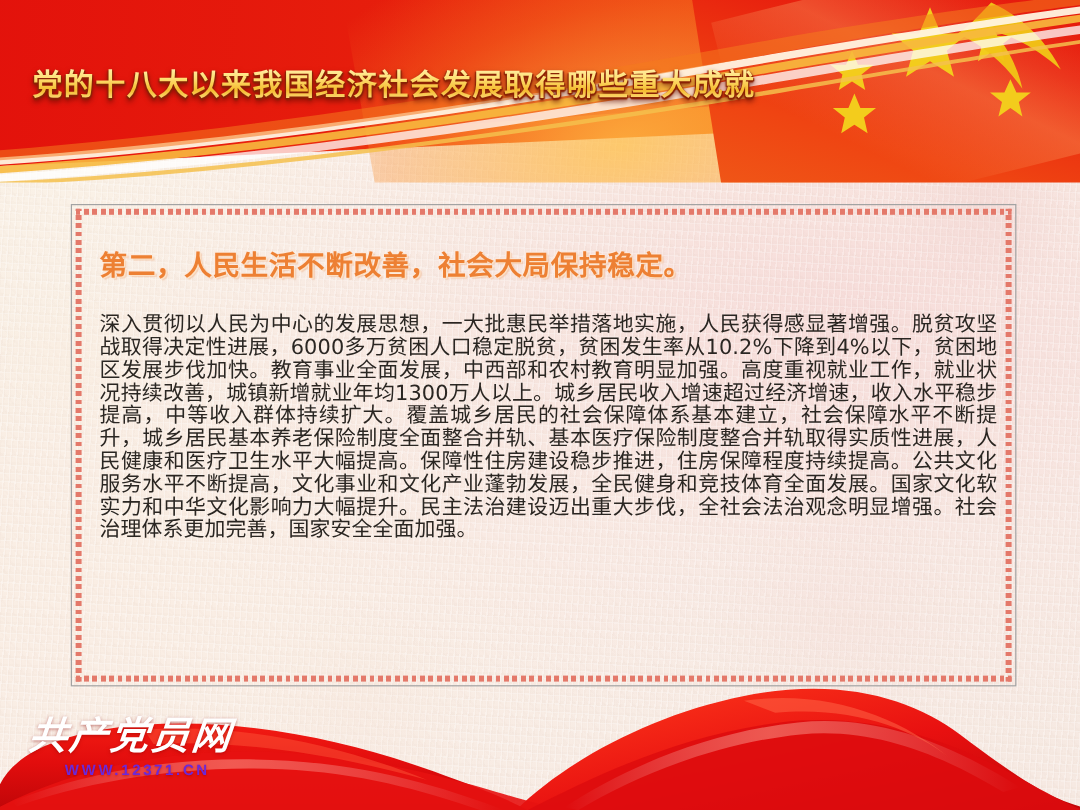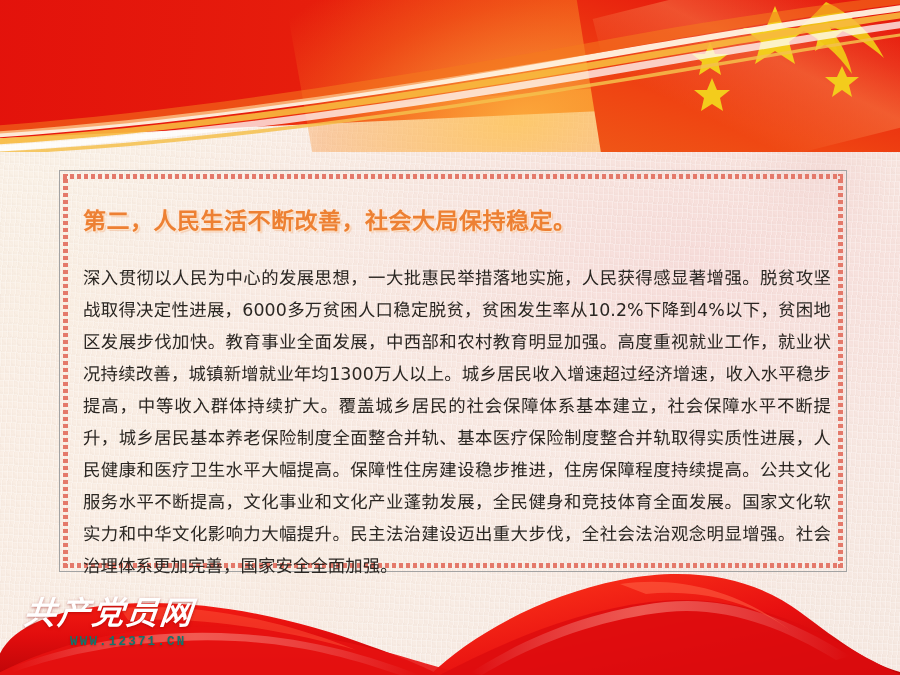--- a/index.html
+++ b/index.html
@@ -161,21 +161,21 @@
       2px 2px 1px rgba(240,180,140,0.55);
     white-space: nowrap;
   }
 
   .panel-body {
     position: absolute;
     left: 20px;
     top: 88px;
     width: 748px;
     font-size: 17.4px;
-    line-height: 32px;
+    line-height: 19px;
     color: #2a2622;
     text-align: justify;
     text-justify: inter-character;
     letter-spacing: 0.1px;
   }
 
   
   .waves {
     position: absolute;
     left: 0;
@@ -198,26 +198,26 @@
     font-weight: bold;
     font-style: italic;
     color: #ffffff;
     letter-spacing: 2px;
     line-height: 1;
     text-shadow: 0 1px 3px rgba(140,0,0,0.5);
     transform: skewX(-6deg);
   }
   .logo-url {
     margin-top: 6px;
-    margin-left: 46px;
-    font-family: Liberation Mono, monospace;
+    margin-left: 30px;
+    font-family: Liberation Sans, sans-serif;
     font-size: 12.5px;
     font-weight: bold;
     letter-spacing: 2.2px;
-    color: #0f766e;
+    color: #6d28d9;
     text-shadow: 0 1px 2px rgba(140,0,0,0.45);
   }
 </style>
 </head>
 <body>
 
 <div id="poster">
 
   <div class="paper-base"></div>
   <div class="paper-grain"></div>
@@ -246,20 +246,21 @@
 
     <svg class="swoosh" viewBox="0 0 900 160" preserveAspectRatio="none">
       <path d="M0,118 C180,108 420,74 640,36 C760,16 840,6 900,0 L900,0 L0,0 Z" fill="#ee3a10" opacity="0.0"></path>
       <path d="M-10,132 C200,118 430,82 650,44 C770,24 850,12 910,4 L910,10 C850,18 770,30 652,50 C432,88 202,124 -10,138 Z" fill="#fff4e2" opacity="0.95"></path>
       <path d="M-10,146 C190,134 420,100 640,62 C760,42 850,28 910,20 L910,27 C850,35 762,49 644,69 C424,107 192,140 -10,152 Z" fill="#ffffff" opacity="0.75"></path>
       <path d="M-10,139 C200,126 430,90 650,52 C770,32 850,19 910,11 L910,17 C852,25 768,39 650,59 C430,97 200,132 -10,145 Z" fill="#f7b93e" opacity="0.9"></path>
       <path d="M-10,126 C210,110 440,70 660,30 C780,10 860,0 910,-6 L910,3 C862,9 782,20 664,41 C444,81 212,122 -10,134 Z" fill="#f47a1d" opacity="0.55"></path>
       <path d="M-10,152 C200,142 430,110 648,74 C768,54 852,40 910,32 L910,35 C854,43 770,57 652,77 C434,113 200,146 -10,155 Z" fill="#f5c04c" opacity="0.85"></path>
     </svg>
 
+    <div class="banner-title">党的十八大以来我国经济社会发展取得哪些重大成就</div>
   </div>
 
   <div class="panel">
     <div class="panel-inner">
       <div class="panel-heading">第二，人民生活不断改善，社会大局保持稳定。</div>
       <div class="panel-body">深入贯彻以人民为中心的发展思想，一大批惠民举措落地实施，人民获得感显著增强。脱贫攻坚战取得决定性进展，6000多万贫困人口稳定脱贫，贫困发生率从10.2%下降到4%以下，贫困地区发展步伐加快。教育事业全面发展，中西部和农村教育明显加强。高度重视就业工作，就业状况持续改善，城镇新增就业年均1300万人以上。城乡居民收入增速超过经济增速，收入水平稳步提高，中等收入群体持续扩大。覆盖城乡居民的社会保障体系基本建立，社会保障水平不断提升，城乡居民基本养老保险制度全面整合并轨、基本医疗保险制度整合并轨取得实质性进展，人民健康和医疗卫生水平大幅提高。保障性住房建设稳步推进，住房保障程度持续提高。公共文化服务水平不断提高，文化事业和文化产业蓬勃发展，全民健身和竞技体育全面发展。国家文化软实力和中华文化影响力大幅提升。民主法治建设迈出重大步伐，全社会法治观念明显增强。社会治理体系更加完善，国家安全全面加强。</div>
     </div>
   </div>
 
   <div class="waves">

